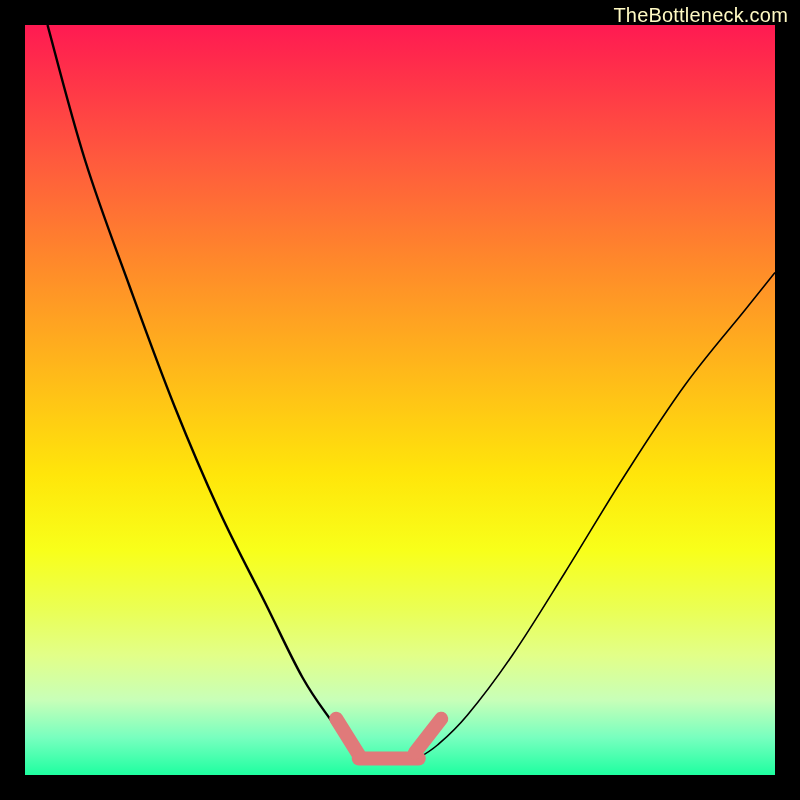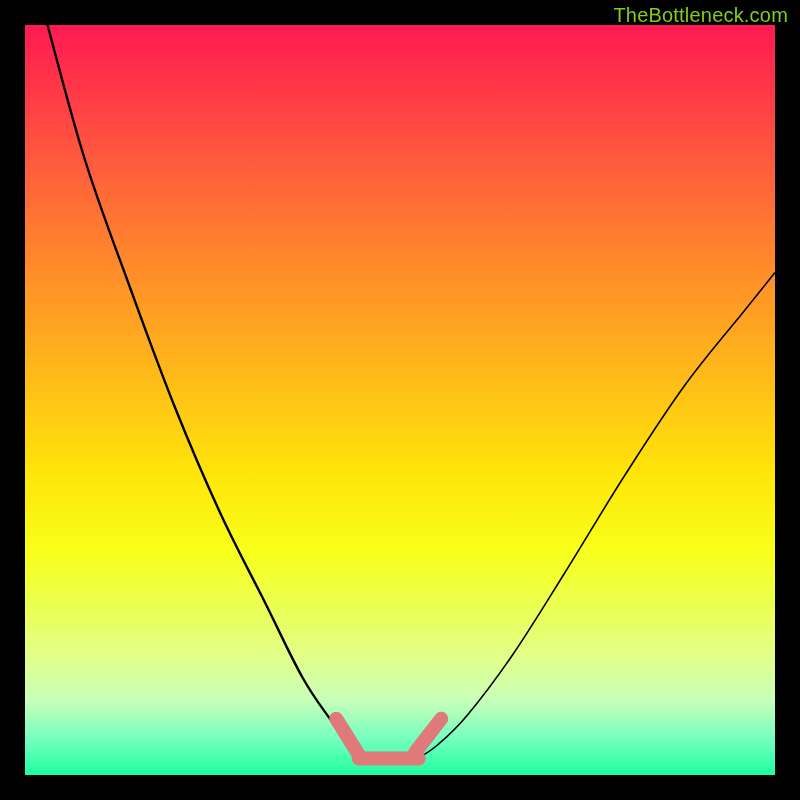--- a/index.html
+++ b/index.html
@@ -28,21 +28,21 @@
       #eaff55 78%,
       #e2ff88 84%,
       #c8ffb8 90%,
       #78ffbf 95%,
       #1effa0 100%);
   }
   .watermark {
     position: absolute;
     top: 4px;
     right: 12px;
-    color: #84cc16;
+    color: #fef9c3;
     font-size: 20px;
     font-weight: 500;
     letter-spacing: 0.2px;
     z-index: 10;
   }
   svg.curves {
     position: absolute;
     left: 25px;
     top: 25px;
     width: 750px;

